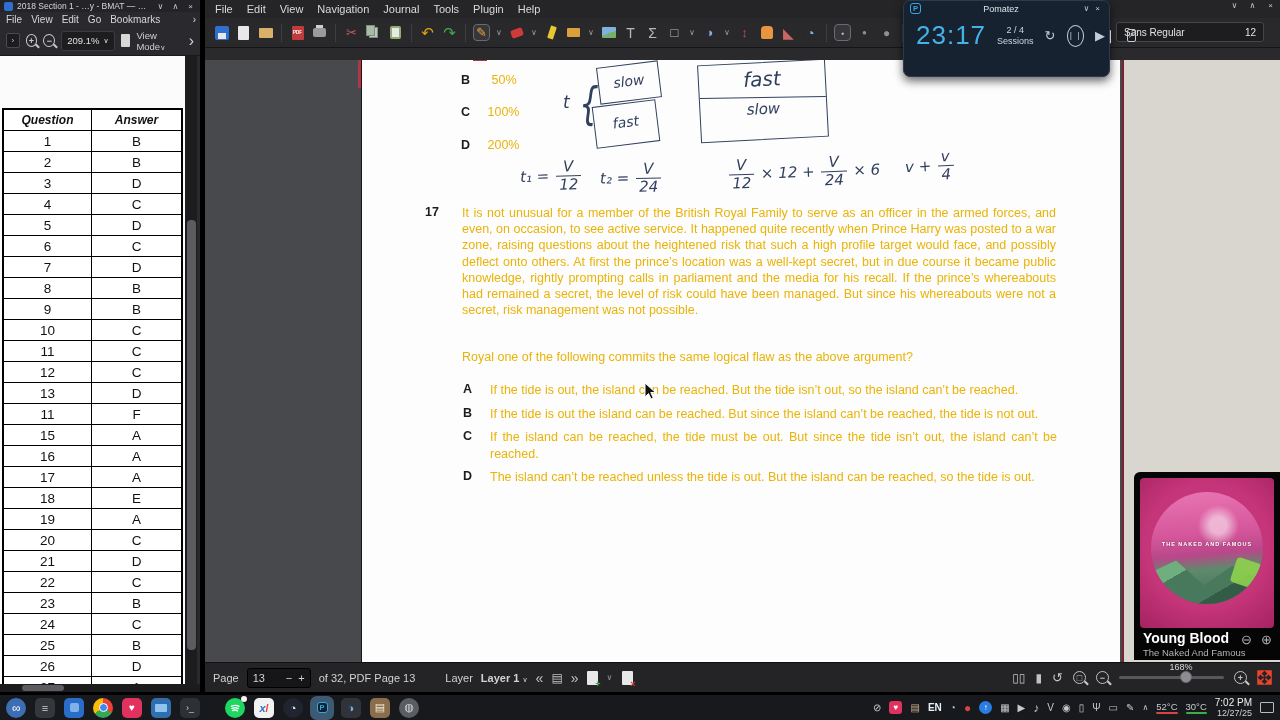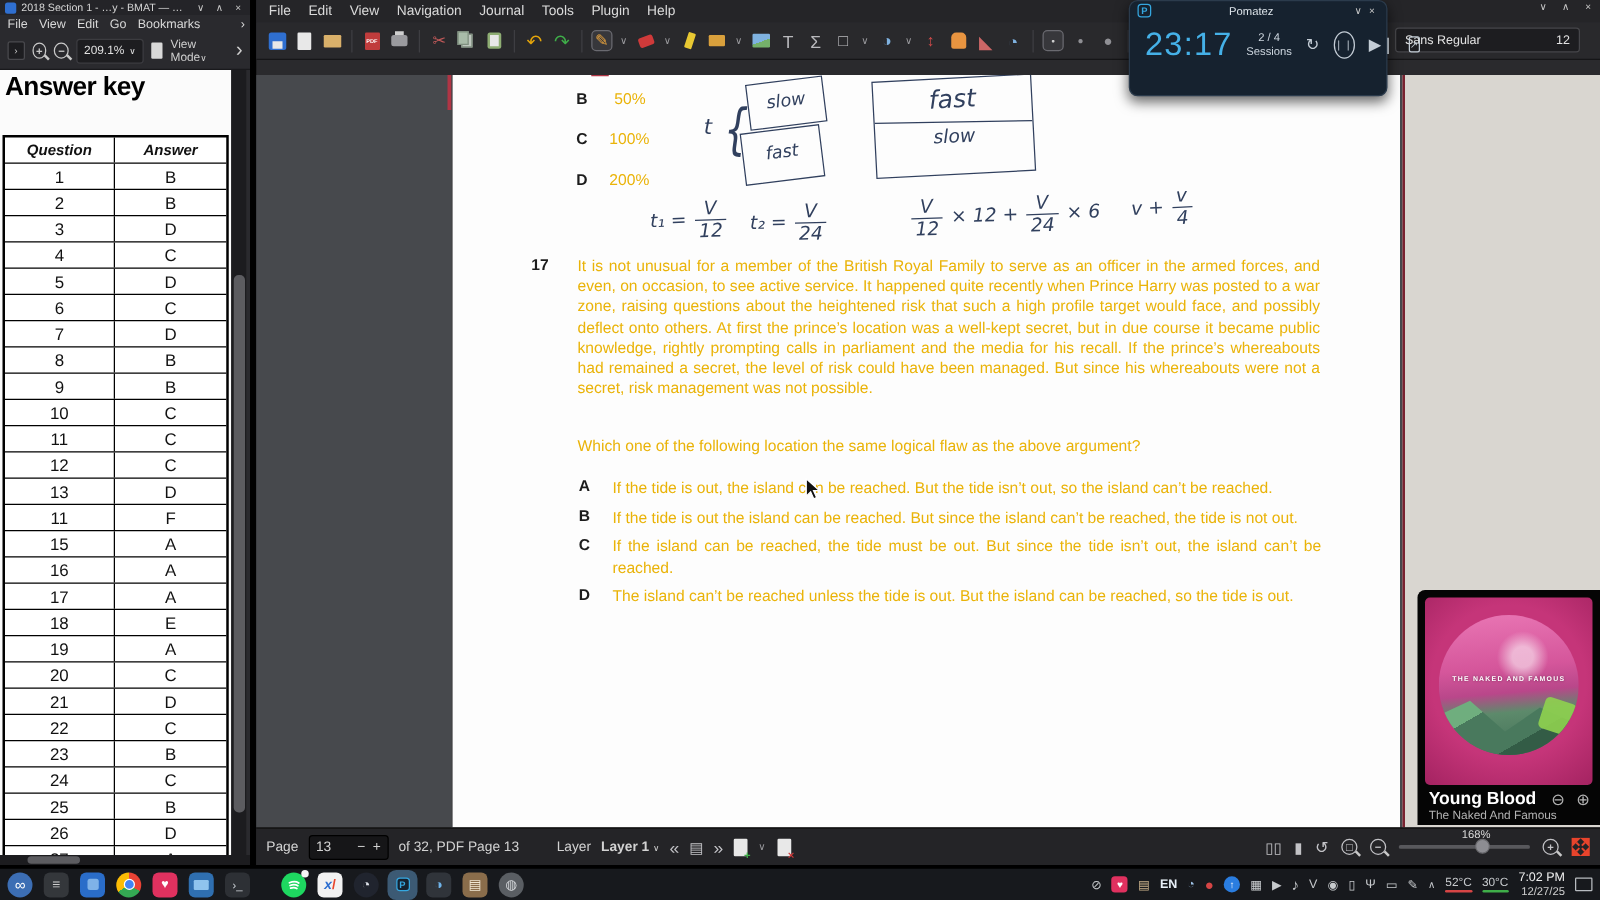--- a/index.html
+++ b/index.html
@@ -163,21 +163,20 @@
       <span>209.1%</span>
       <span style="font-size:7px">∨</span>
     </span>
     <span style="width:11px;height:13px;background:#d8d8d8;border-radius:1px"></span>
     <span style="font-size:9.5px">
       <span>View Mode</span><span style="font-size:7px">∨</span>
     </span>
     <span style="margin-left:auto">›</span>
   </div>
   <div id="ok-doc">
-    <h1>Answer key</h1>
     <div id="anskey-table">
       <div class="trow thead">
         <div class="tc q">Question</div>
         <div class="tc a">Answer</div>
       </div>
       <div>
           <div class="trow">
             <div class="tc q">1</div>
             <div class="tc a">B</div>
           </div>
@@ -455,21 +454,21 @@
     <div class="hw abs" style="left:700px;top:90px;font-size:15px;transform:rotate(-3deg)">
       <span>v +</span>
       <span class="frac">
           <span class="num">v</span>
           <span class="den">4</span>
         </span>
     </div>
 
     <div class="abs optletter" style="left:220px;top:145px">17</div>
     <div class="abs pdftext" style="left:257px;top:145px;width:594px">It is not unusual for a member of the British Royal Family to serve as an officer in the armed forces, and even, on occasion, to see active service. It happened quite recently when Prince Harry was posted to a war zone, raising questions about the heightened risk that such a high profile target would face, and possibly deflect onto others. At first the prince’s location was a well-kept secret, but in due course it became public knowledge, rightly prompting calls in parliament and the media for his recall. If the prince’s whereabouts had remained a secret, the level of risk could have been managed. But since his whereabouts were not a secret, risk management was not possible.</div>
-    <div class="abs pdftext" style="left:257px;top:289px;width:594px;text-align:left">Which one of the following location the same logical flaw as the above argument?</div>
+    <div class="abs pdftext" style="left:257px;top:289px;width:594px;text-align:left">Royal one of the following commits the same logical flaw as the above argument?</div>
 
     <div class="abs" style="left:258px;top:322px;width:594px">
       <div style="display:flex;margin-bottom:7.5px">
         <span class="optletter" style="width:27px">A</span>
         <span class="pdftext" style="flex:1">If the tide is out, the island can be reached. But the tide isn’t out, so the island can’t be reached.</span>
       </div>
       <div style="display:flex;margin-bottom:7.5px">
         <span class="optletter" style="width:27px">B</span>
         <span class="pdftext" style="flex:1">If the tide is out the island can be reached. But since the island can’t be reached, the tide is not out.</span>
       </div>

